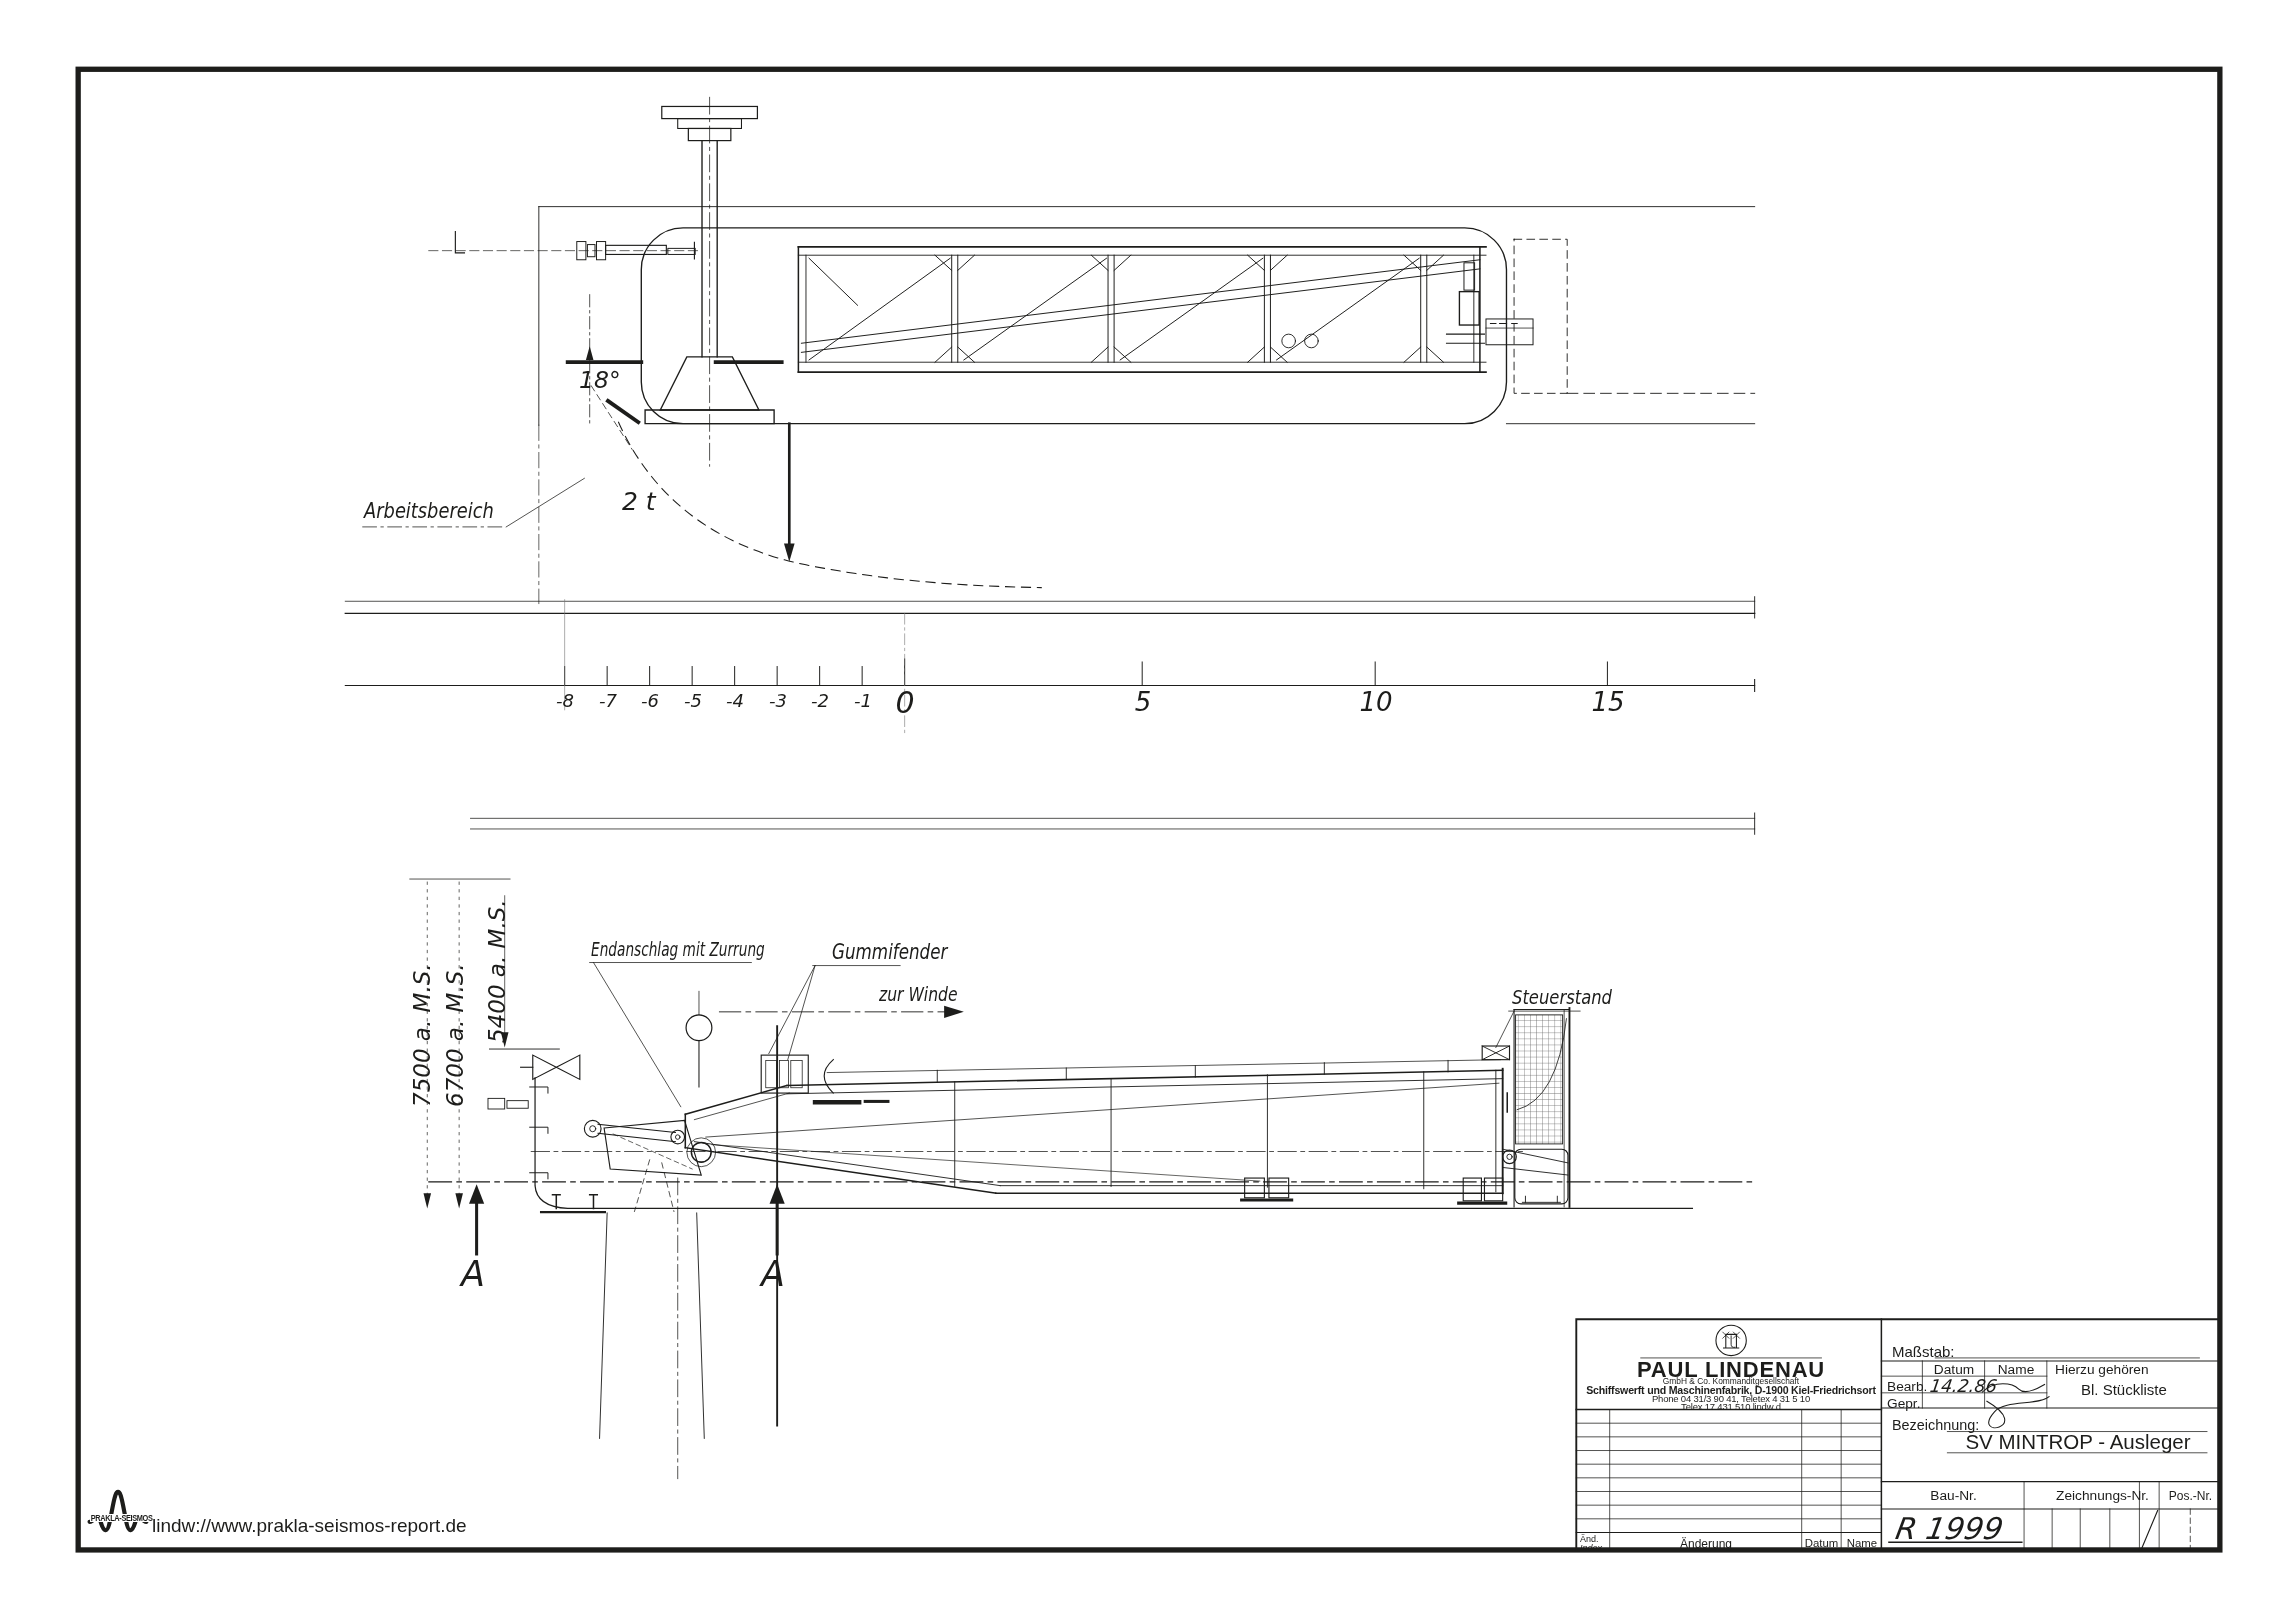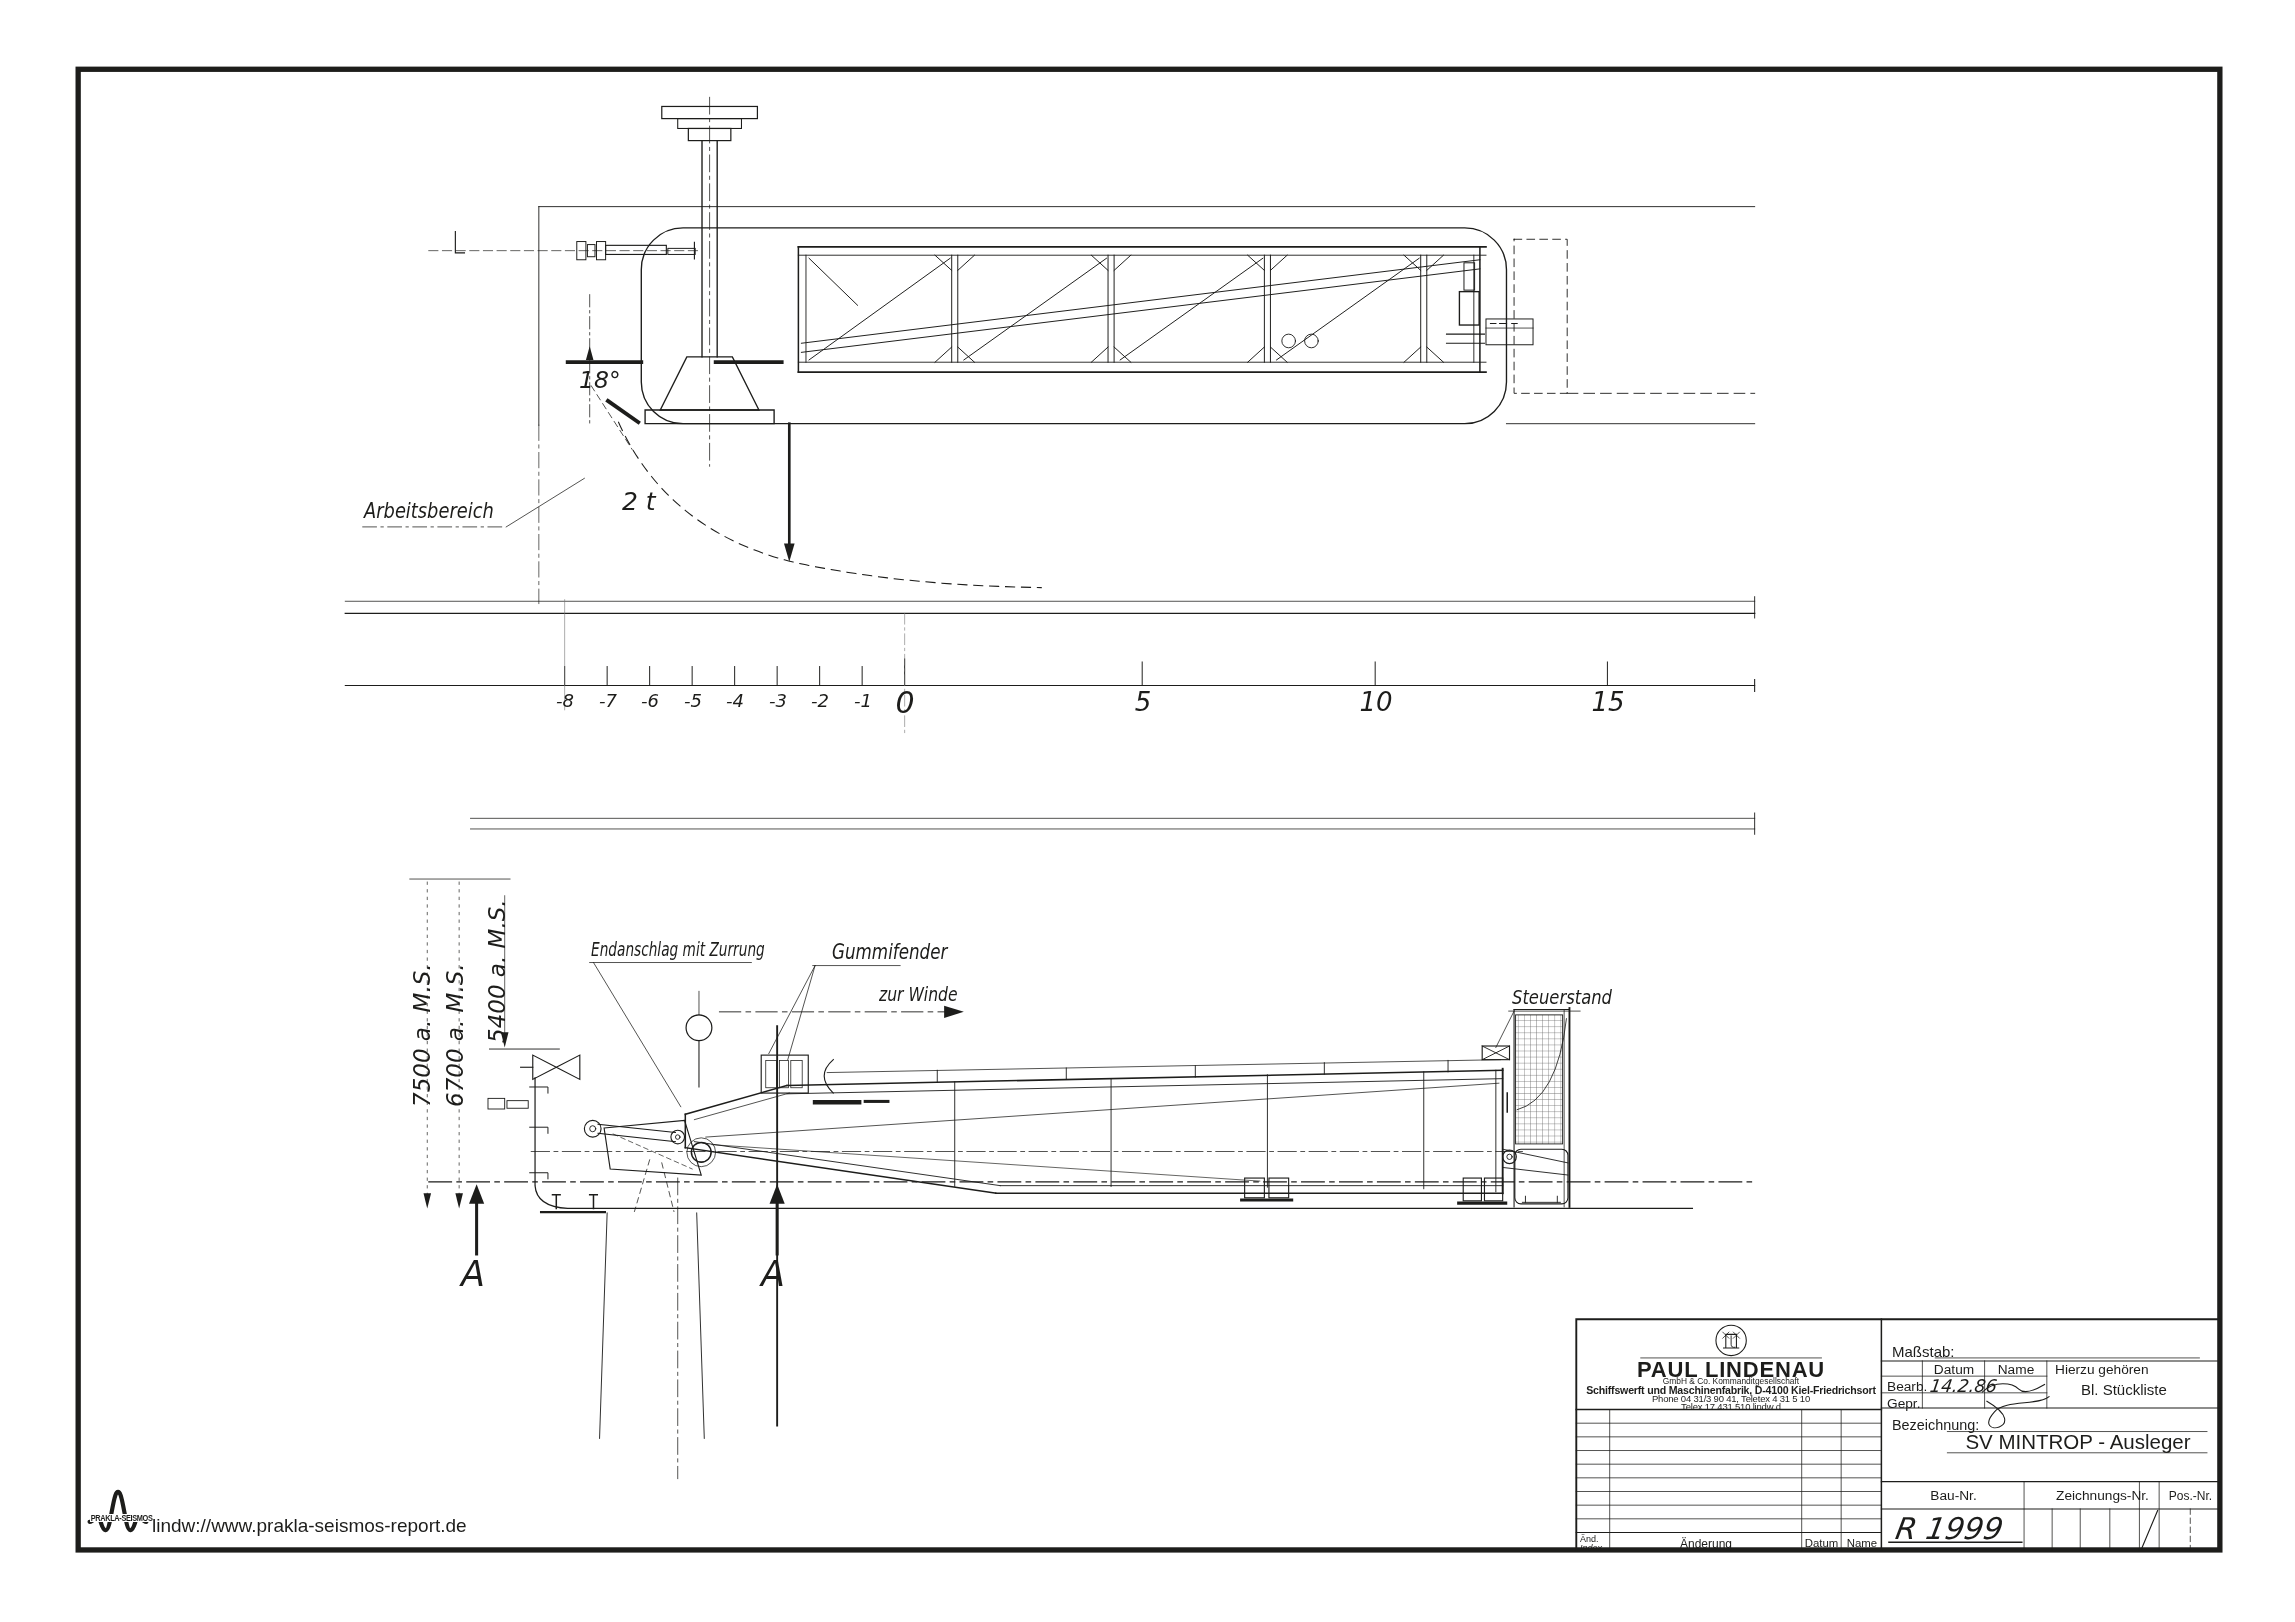--- a/index.html
+++ b/index.html
@@ -309,21 +309,21 @@
 <div class="lbl hand" style="left:591px;top:940px;font-size:19px;"><span class="sx" style="transform:scaleX(.72)">Endanschlag mit Zurrung</span></div>
 <div class="lbl hand" style="left:832px;top:941px;font-size:22px;"><span class="sx" style="transform:scaleX(.76)">Gummifender</span></div>
 <div class="lbl hand" style="left:879px;top:984px;font-size:20px;"><span class="sx" style="transform:scaleX(.78)">zur Winde</span></div>
 <div class="lbl hand" style="left:1512px;top:987px;font-size:20px;"><span class="sx" style="transform:scaleX(.82)">Steuerstand</span></div>
 
 <div class="lbl hand" style="left:461px;top:1257px;font-size:35px;">A</div>
 <div class="lbl hand" style="left:761px;top:1257px;font-size:35px;">A</div>
 
 <div class="lbl tb bold ctr" style="left:1587px;top:1359px;width:288px;font-size:22px;letter-spacing:0.8px;">PAUL LINDENAU</div>
 <div class="lbl tb ctr" style="left:1587px;top:1377px;width:288px;font-size:8.4px;">GmbH &amp; Co. Kommanditgesellschaft</div>
-<div class="lbl tb bold ctr tiny" style="left:1579px;top:1385px;width:304px;font-size:10.6px;">Schiffswerft und Maschinenfabrik, D-4100 Kiel-Friedrichsort</div>
+<div class="lbl tb bold ctr tiny" style="left:1579px;top:1385px;width:304px;font-size:10.6px;">Schiffswerft und Maschinenfabrik, D-1900 Kiel-Friedrichsort</div>
 <div class="lbl tb ctr tiny" style="left:1587px;top:1394px;width:288px;font-size:9.5px;">Phone 04 31/3 90 41, Teletex 4 31 5 10</div>
 <div class="lbl tb ctr tiny" style="left:1587px;top:1402px;width:288px;font-size:9.5px;">Telex 17 431 510 lindw d</div>
 
 <div class="lbl tb" style="left:1892px;top:1344px;font-size:15px;">Maßstab:</div>
 <div class="lbl tb ctr" style="left:1923px;top:1363px;width:62px;font-size:13.7px;">Datum</div>
 <div class="lbl tb ctr" style="left:1985px;top:1363px;width:62px;font-size:13.7px;">Name</div>
 <div class="lbl tb" style="left:2055px;top:1363px;font-size:13.7px;">Hierzu gehören</div>
 <div class="lbl tb" style="left:1887px;top:1380px;font-size:13.7px;">Bearb.</div>
 <div class="lbl hand" style="left:1930px;top:1378px;font-size:17.5px;transform:skewX(-8deg);">14.2.86</div>
 <div class="lbl tb" style="left:1887px;top:1397px;font-size:13.7px;">Gepr.</div>

